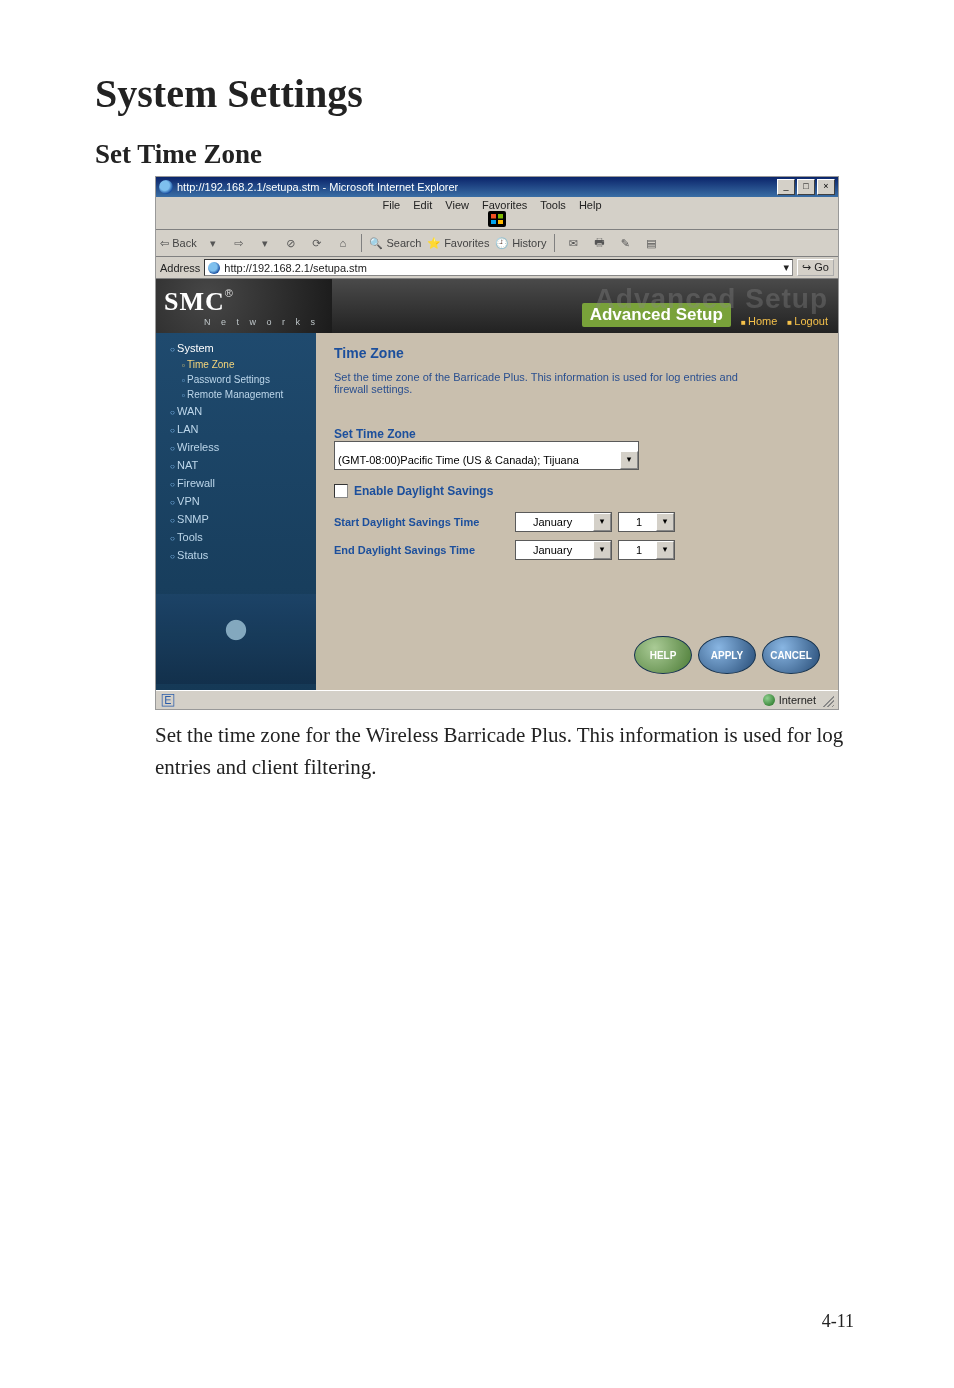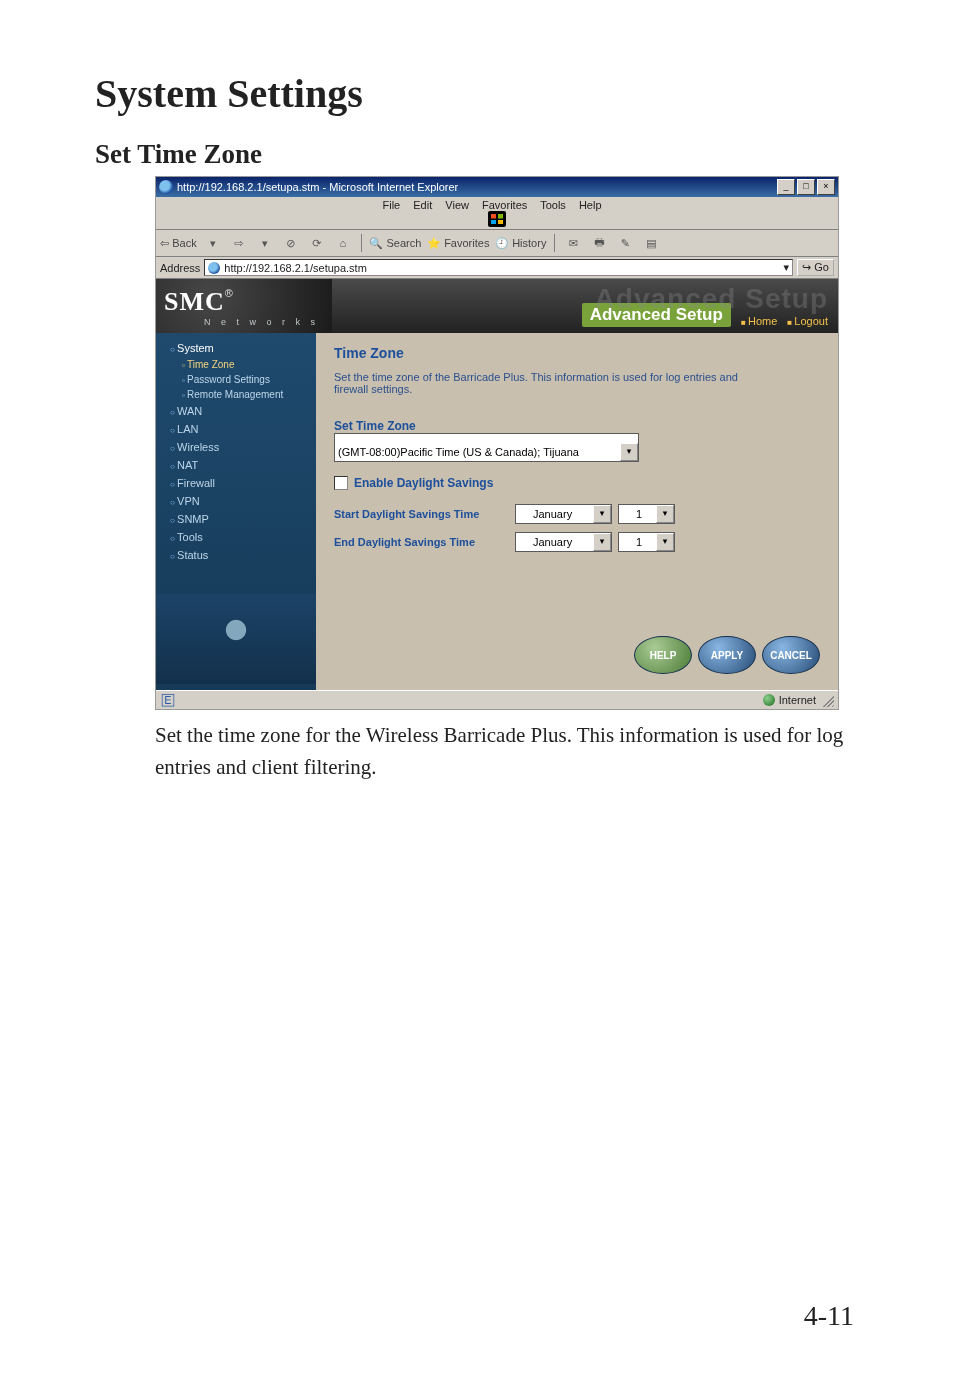--- a/index.html
+++ b/index.html
@@ -128,21 +128,21 @@
     margin-top:30px; height:90px;
     background: radial-gradient(circle at 50% 40%, #8fb4c9 0 10%, transparent 11%),
                 linear-gradient(#1d4468,#12304b);
     opacity:0.9;
   }
   .main-pane {
     flex:1; background:#c9bfae; padding:12px 18px; font-size:11px; color:#2a4f8f;
     font-family: Tahoma, Arial, sans-serif; position:relative;
   }
   .main-pane h3 { color:#1c4f9c; font-size:14px; margin:0 0 10px 0; font-family:Arial; }
-  .main-pane .desc { color:#2a4f8f; margin-bottom:24px; max-width:430px;}
+  .main-pane .desc { color:#2a4f8f; margin-bottom:32px; max-width:430px;}
   .main-pane .lbl { color:#1c4f9c; font-weight:bold; font-size:12px;}
   .select-box {
     background:#fff; border:1px solid #5a5a5a; width:300px; display:flex; align-items:center;
     justify-content:space-between; padding:9px 0 0 3px; height:18px; margin-bottom:14px; color:#000;
   }
   .select-box .arrow, .mini-select .arrow {
     width:16px; height:16px; background:#d4d0c8; border:1px solid #888; border-top-color:#fff; border-left-color:#fff;
     text-align:center; line-height:14px; font-size:9px;
   }
   .chk-row{ display:flex; align-items:center; gap:6px; margin-bottom:14px;}
@@ -170,21 +170,21 @@
   .statusbar .zone{ display:flex; align-items:center; gap:4px;}
   .globe{ width:12px; height:12px; border-radius:50%; background: radial-gradient(circle at 35% 35%, #8fd08f, #1a6a1a);}
   .resize{ width:14px; height:14px;
     background:
       linear-gradient(135deg, transparent 0 60%, #888 60% 65%, transparent 65% 75%, #888 75% 80%, transparent 80% 90%, #888 90% 95%, transparent 95% 100%);
   }
   .body-text {
     font-size:21px; line-height:1.5; margin:6px 0 0 60px; max-width:720px;
   }
   .page-num {
-    position:absolute; bottom:56px; right:100px; font-size:28px;
+    position:absolute; bottom:56px; right:100px; font-size:18px;
   }
 </style>
 </head>
 <body>
 
 <div class="page">
   <h1 class="section-title">System Settings</h1>
   <h2 class="sub-title">Set Time Zone</h2>
 
   <div class="screenshot">

